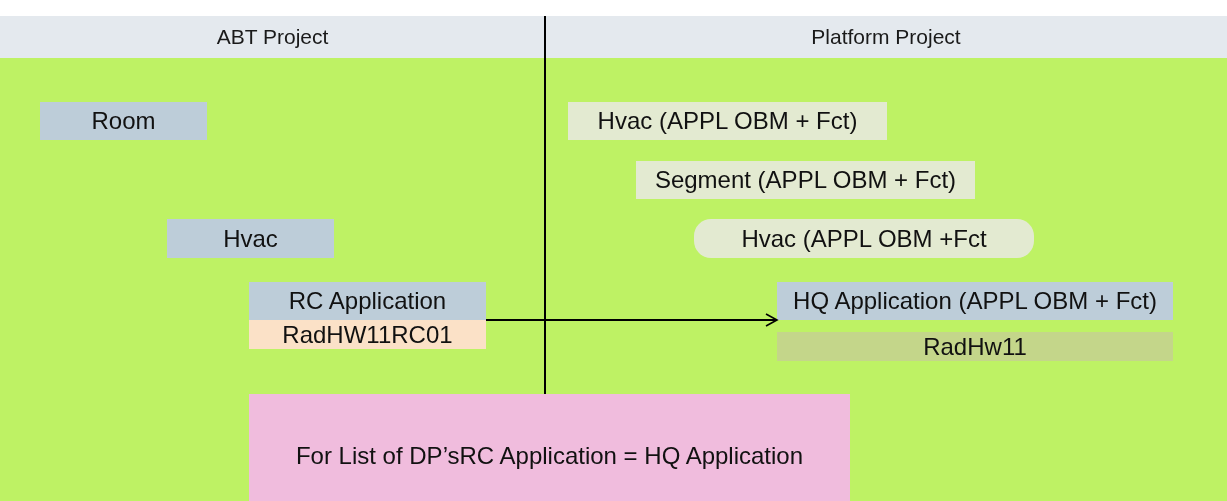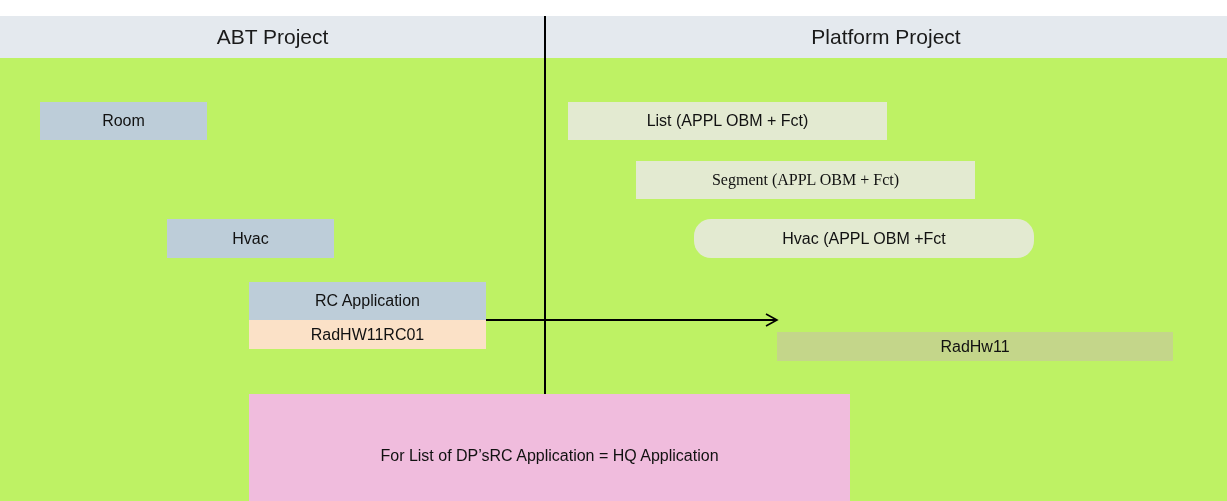--- a/index.html
+++ b/index.html
@@ -44,21 +44,21 @@
     position: absolute;
     left: 544px;
     top: 0px;
     width: 2px;
     height: 378px;
     background: #000000;
   }
 
   .node {
     position: absolute;
-    font-size: 16px;
+    font-size: 24px;
     color: #111111;
     display: flex;
     align-items: center;
     justify-content: center;
     white-space: nowrap;
     box-sizing: border-box;
   }
 
   
   .blue { background: #bdcdd9; }
@@ -71,21 +71,21 @@
   
   .pink { background: #f0bcdd; }
 
   #n-room      { left: 40px;  top: 86px;  width: 167px; height: 38px; }
   #n-segment   { left: 105px; top: 145px; width: 167px; height: 38px; }
   #n-hvac      { left: 167px; top: 203px; width: 167px; height: 39px; }
   #n-rcapp     { left: 249px; top: 266px; width: 237px; height: 38px; }
   #n-radhw     { left: 249px; top: 304px; width: 237px; height: 29px; }
 
   #n-room-r    { left: 568px; top: 86px;  width: 319px; height: 38px; }
-  #n-segment-r { left: 636px; top: 145px; width: 339px; height: 38px; font-family: Liberation Serif, serif; }
+  #n-segment-r { left: 636px; top: 145px; width: 339px; height: 38px; }
   #n-hvac-r    { left: 694px; top: 203px; width: 340px; height: 39px; border-radius: 17px; }
   #n-hqapp     { left: 777px; top: 266px; width: 396px; height: 38px; }
   #n-radhw-r   { left: 777px; top: 316px; width: 396px; height: 29px; }
 
   #n-note {
     left: 249px;
     top: 378px;
     width: 601px;
     height: 123px;
     flex-direction: row;
@@ -127,26 +127,27 @@
 
   <div class="node blue" id="n-room">Room</div>
 
 
   <div class="node blue" id="n-rcapp">RC Application</div>
 
   <div class="node blue" id="n-hvac">Hvac</div>
 
   <div class="node peach" id="n-radhw">RadHW11RC01</div>
 
-  <div class="node green" id="n-room-r">List (APPL OBM + Fct)</div>
+  <div class="node green" id="n-room-r">Hvac (APPL OBM + Fct)</div>
 
   <div class="node green" id="n-segment-r">Segment (APPL OBM + Fct)</div>
 
   <div class="node green" id="n-hvac-r">Hvac (APPL OBM +Fct</div>
 
+  <div class="node blue" id="n-hqapp">HQ Application  (APPL OBM + Fct)</div>
 
   <div class="node olive" id="n-radhw-r">RadHw11</div>
 
   <div class="arrow-line"></div>
   <div class="arrow-head">
     <svg width="16" height="16" viewBox="0 0 16 16">
       <polyline points="2,2 13,8 2,14" fill="none" stroke="#000000" stroke-width="1.6"></polyline>
     </svg>
   </div>
 

